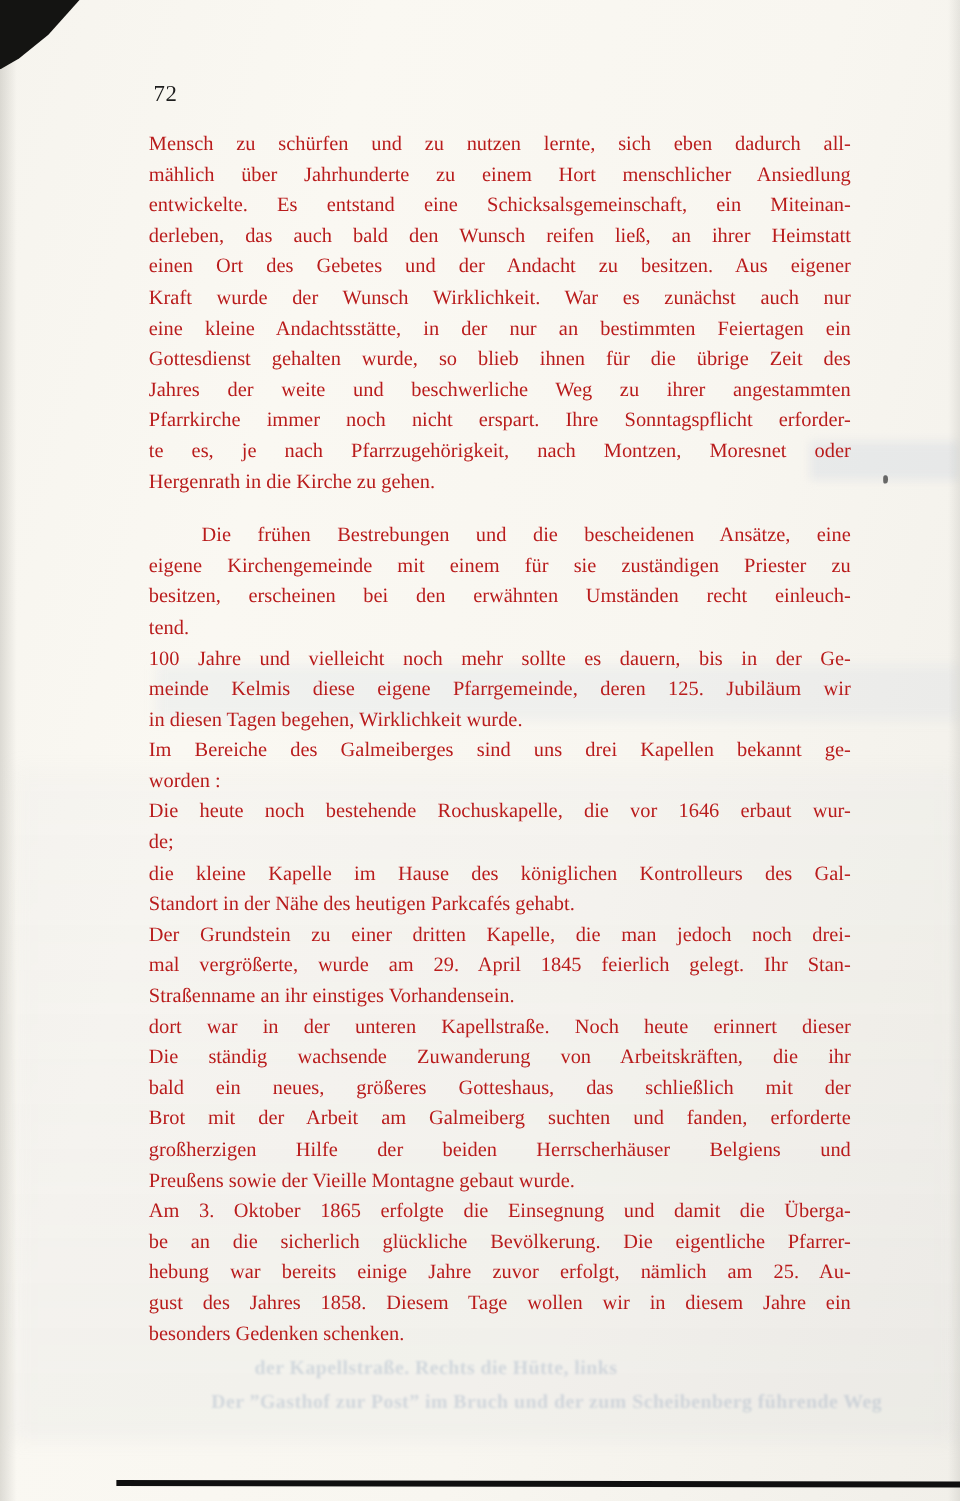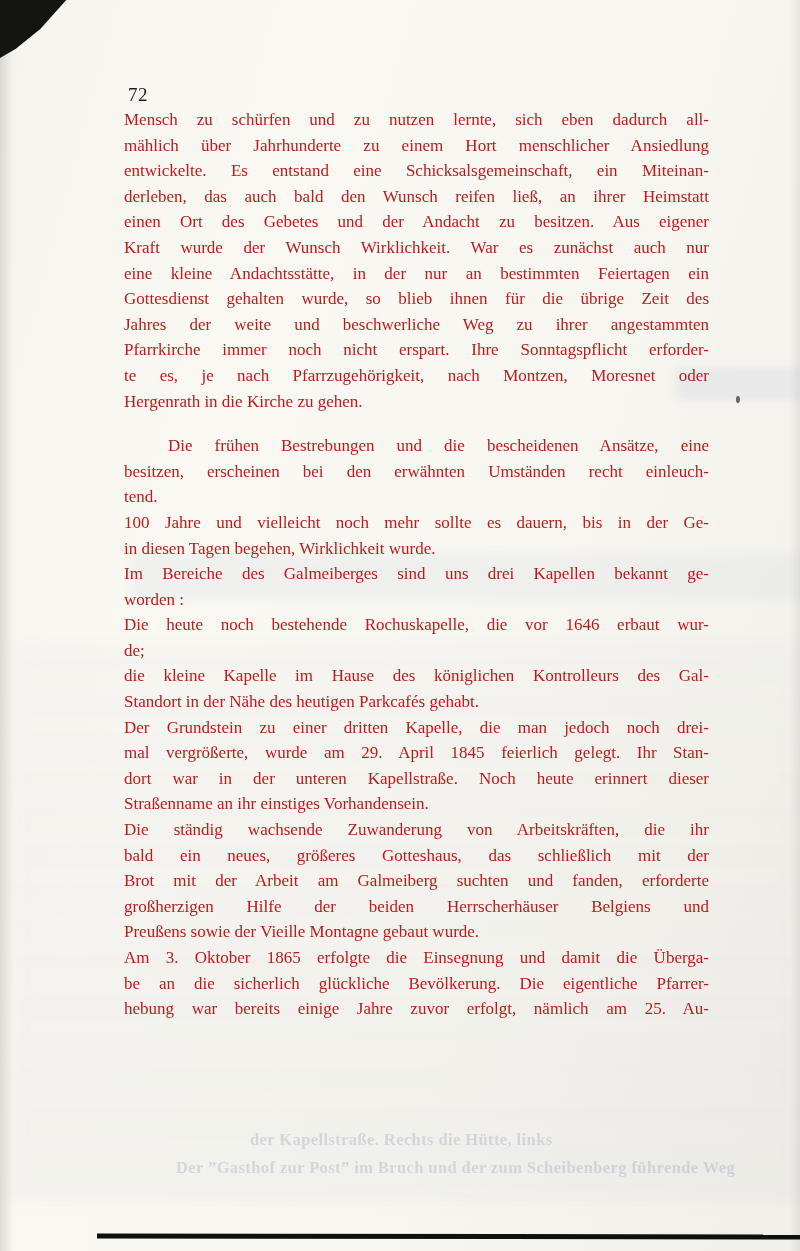--- a/index.html
+++ b/index.html
@@ -24,41 +24,41 @@
   .right-shadow { position: absolute; right: 0; top: 0; width: 10px; height: 100%;
                   background: linear-gradient(270deg, rgba(138,138,132,0.16), rgba(138,138,132,0)); }
 
   .corner-blob {
     position: absolute; left: 0; top: 0; width: 72px; height: 58px;
     background: #141412;
     clip-path: polygon(0 0, 92% 0, 56% 50%, 22% 84%, 0 100%);
   }
 
   .page-number {
-    position: absolute; left: 128px; top: 84px;
+    position: absolute; left: 128px; top: 68px;
     font-size: 19px; color: #1d1d1d; letter-spacing: 0.5px;
   }
 
   .text-body {
     position: absolute; left: 124px; top: 107px; width: 585px;
     font-size: 17px; line-height: 25.6px; color: #b91c1c;
   }
   .line { text-align: justify; text-align-last: justify; }
   .line.end { text-align-last: left; }
   .line.indent { text-indent: 44px; margin-top: 19px; }
   .para.spaced { margin-top: 8px; }
 
   .ghost {
     position: absolute;
     color: #5d7ba3; opacity: 0.22;
     filter: blur(0.7px);
     font-weight: 700; font-size: 16.5px; letter-spacing: 0.4px;
     white-space: nowrap;
   }
-  .g1 { left: 212px; top: 1130px; margin-left: 38px; }
+  .g1 { left: 212px; top: 1130px; }
   .g2 { left: 176px; top: 1158px; }
 
   .bottom-line {
     position: absolute; left: 97px; top: 1234px; width: 703px; height: 5px;
     background: #0f0f0f; transform: rotate(0.1deg);
   }
   .speck {
     position: absolute; left: 736px; top: 396px; width: 4px; height: 7px;
     background: #3a3a3a; border-radius: 45% 55% 60% 40%; opacity: 0.75;
   }
@@ -89,56 +89,60 @@
         <div class="line">Kraft wurde der Wunsch Wirklichkeit. War es zunächst auch nur</div>
         <div class="line">eine kleine Andachtsstätte, in der nur an bestimmten Feiertagen ein</div>
         <div class="line">Gottesdienst gehalten wurde, so blieb ihnen für die übrige Zeit des</div>
         <div class="line">Jahres der weite und beschwerliche Weg zu ihrer angestammten</div>
         <div class="line">Pfarrkirche immer noch nicht erspart. Ihre Sonntagspflicht erforder-</div>
         <div class="line">te es, je nach Pfarrzugehörigkeit, nach Montzen, Moresnet oder</div>
         <div class="line end">Hergenrath in die Kirche zu gehen.</div>
       </div>
       <div class="para spaced">
         <div class="line indent">Die frühen Bestrebungen und die bescheidenen Ansätze, eine</div>
+        <div class="line">eigene Kirchengemeinde mit einem für sie zuständigen Priester zu</div>
         <div class="line">besitzen, erscheinen bei den erwähnten Umständen recht einleuch-</div>
         <div class="line end">tend.</div>
       </div>
       <div class="para">
         <div class="line">100 Jahre und vielleicht noch mehr sollte es dauern, bis in der Ge-</div>
+        <div class="line">meinde Kelmis diese eigene Pfarrgemeinde, deren 125. Jubiläum wir</div>
         <div class="line end">in diesen Tagen begehen, Wirklichkeit wurde.</div>
       </div>
       <div class="para">
         <div class="line">Im Bereiche des Galmeiberges sind uns drei Kapellen bekannt ge-</div>
         <div class="line end">worden :</div>
       </div>
       <div class="para">
         <div class="line">Die heute noch bestehende Rochuskapelle, die vor 1646 erbaut wur-</div>
         <div class="line end">de;</div>
       </div>
       <div class="para">
         <div class="line">die kleine Kapelle im Hause des königlichen Kontrolleurs des Gal-</div>
         <div class="line end">Standort in der Nähe des heutigen Parkcafés gehabt.</div>
       </div>
       <div class="para">
         <div class="line">Der Grundstein zu einer dritten Kapelle, die man jedoch noch drei-</div>
         <div class="line">mal vergrößerte, wurde am 29. April 1845 feierlich gelegt. Ihr Stan-</div>
+        <div class="line end">Straßenname an ihr einstiges Vorhandensein.</div>
         <div class="line">dort war in der unteren Kapellstraße. Noch heute erinnert dieser</div>
-        <div class="line end">Straßenname an ihr einstiges Vorhandensein.</div>
       </div>
       <div class="para">
         <div class="line">Die ständig wachsende Zuwanderung von Arbeitskräften, die ihr</div>
         <div class="line">bald ein neues, größeres Gotteshaus, das schließlich mit der</div>
         <div class="line">Brot mit der Arbeit am Galmeiberg suchten und fanden, erforderte</div>
         <div class="line">großherzigen Hilfe der beiden Herrscherhäuser Belgiens und</div>
         <div class="line end">Preußens sowie der Vieille Montagne gebaut wurde.</div>
       </div>
       <div class="para">
         <div class="line">Am 3. Oktober 1865 erfolgte die Einsegnung und damit die Überga-</div>
         <div class="line">be an die sicherlich glückliche Bevölkerung. Die eigentliche Pfarrer-</div>
         <div class="line">hebung war bereits einige Jahre zuvor erfolgt, nämlich am 25. Au-</div>
+        <div class="line">gust des Jahres 1858. Diesem Tage wollen wir in diesem Jahre ein</div>
+        <div class="line end">besonders Gedenken schenken.</div>
       </div>
     </div>
 
   <div class="ghost g1">der Kapellstraße. Rechts die Hütte, links</div>
   <div class="ghost g2">Der ”Gasthof zur Post” im Bruch und der zum Scheibenberg führende Weg</div>
 
   <div class="speck"></div>
   <div class="bottom-line"></div>
 
 </div>

